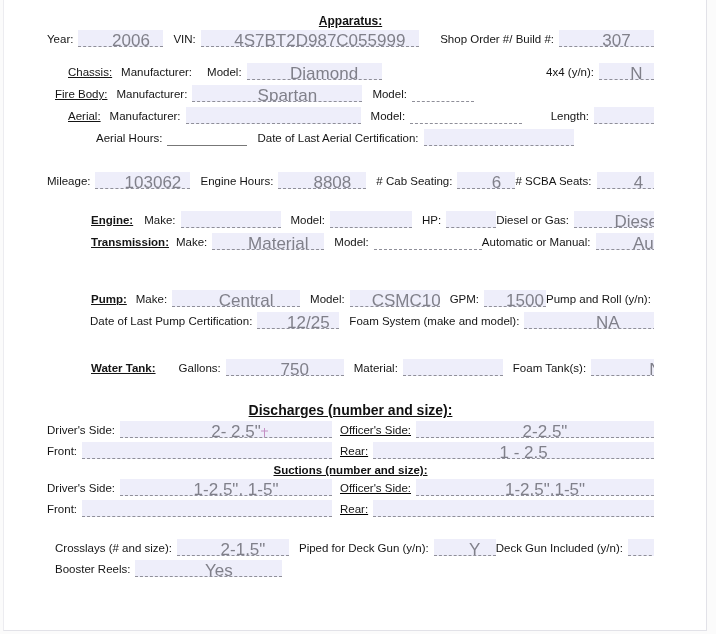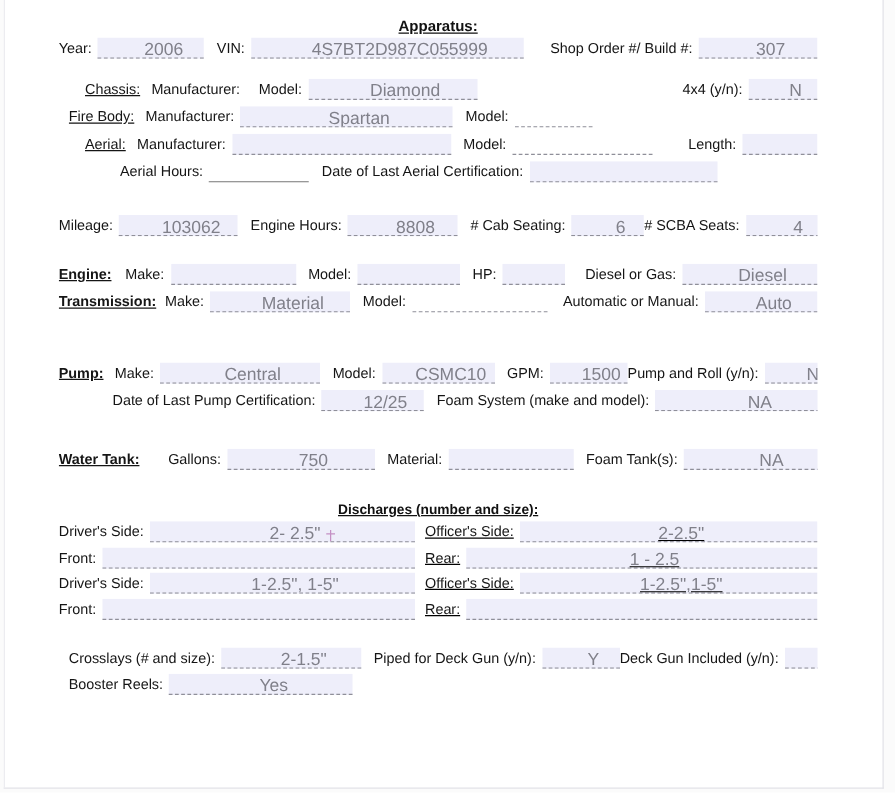--- a/index.html
+++ b/index.html
@@ -8,27 +8,27 @@
     font-family:"Liberation Sans", sans-serif; overflow:hidden;
   }
   .page {
     position:absolute; top:0; left:3px; width:704px; height:631px;
     background:#ffffff; box-sizing:border-box;
     border-left:1px solid #ececf0; border-right:1px solid #e2e2e8; border-bottom:1px solid #e2e2e8;
   }
   .content { padding:14px 52px 0 43px;text-align:center; }
   .row { display:flex; align-items:flex-end; white-space:nowrap; overflow:hidden; }
   .lbl { font-size:11.5px; color:#151515; padding-bottom:2px; margin-right:5px; flex-shrink:0; }
-  .b { font-weight:bold; }
+  .b { font-weight:bold;margin-left:44px; }
   .u { text-decoration:underline; }
   .hdr { font-size:12px; font-weight:bold; text-decoration:underline; color:#111; }
   .fld {
     box-sizing:border-box; height:17px; flex-shrink:0;
     border-bottom:1px dashed #8f8f99;
-    padding:1px 2px 0 22px; font-size:14px; color:#80808a;
+    padding:1px 2px 0 22px; font-size:17px; color:#80808a;
     overflow:hidden; position:relative;
   }
   .fld.lav { background:#eeeefa; }
   .fld.solidline { border-bottom:1px solid #777; }
   .sp { margin-left:10px; }
   .push { margin-left:auto; }
   .grow { flex:1 1 auto; }
   .col1 { width:293px; display:flex; align-items:flex-end; flex-shrink:0; }
   .col1 .fld.grow { margin-right:8px; }
   .col2 { flex:1; display:flex; align-items:flex-end;text-decoration:underline; }
@@ -140,21 +140,21 @@
     <div class="row" style="margin-top:30px">
       <span class="lbl b u">Water Tank:</span>
       <span class="lbl" style="margin-left:18px">Gallons:</span>
       <span class="fld lav" style="width:118px">750</span>
       <span class="lbl sp">Material:</span>
       <span class="fld lav" style="width:100px"></span>
       <span class="lbl sp">Foam Tank(s):</span>
       <span class="fld lav grow" style="min-width:120px">NA</span>
     </div>
 
-    <div class="hdr" style="margin-top:26px; font-size:11px">Discharges (number and size):</div>
+    <div class="hdr" style="margin-top:26px; font-size:14px">Discharges (number and size):</div>
 
     <div class="row" style="margin-top:3px">
       <span class="col1">
         <span class="lbl">Driver's Side:</span>
         <span class="fld lav grow">
           <span>2- 2.5"</span>
           <span class="caret-mark"><svg width="9" height="10" viewBox="0 0 9 10">
                 <path d="M4.5 0 V10 M1 3 H8" stroke="#c490c4" stroke-width="1" fill="none"></path>
               </svg></span>
         </span>
@@ -169,20 +169,21 @@
       <span class="col1">
         <span class="lbl">Front:</span>
         <span class="fld lav grow"></span>
       </span>
       <span class="col2">
         <span class="lbl">Rear:</span>
         <span class="fld lav grow">1 - 2.5</span>
       </span>
     </div>
 
+    <div class="hdr" style="margin-top:5px; font-size:11.5px">Suctions (number and size):</div>
 
     <div class="row" style="margin-top:3px">
       <span class="col1">
         <span class="lbl">Driver's Side:</span>
         <span class="fld lav grow">1-2.5", 1-5"</span>
       </span>
       <span class="col2">
         <span class="lbl">Officer's Side:</span>
         <span class="fld lav grow">1-2.5",1-5"</span>
       </span>

